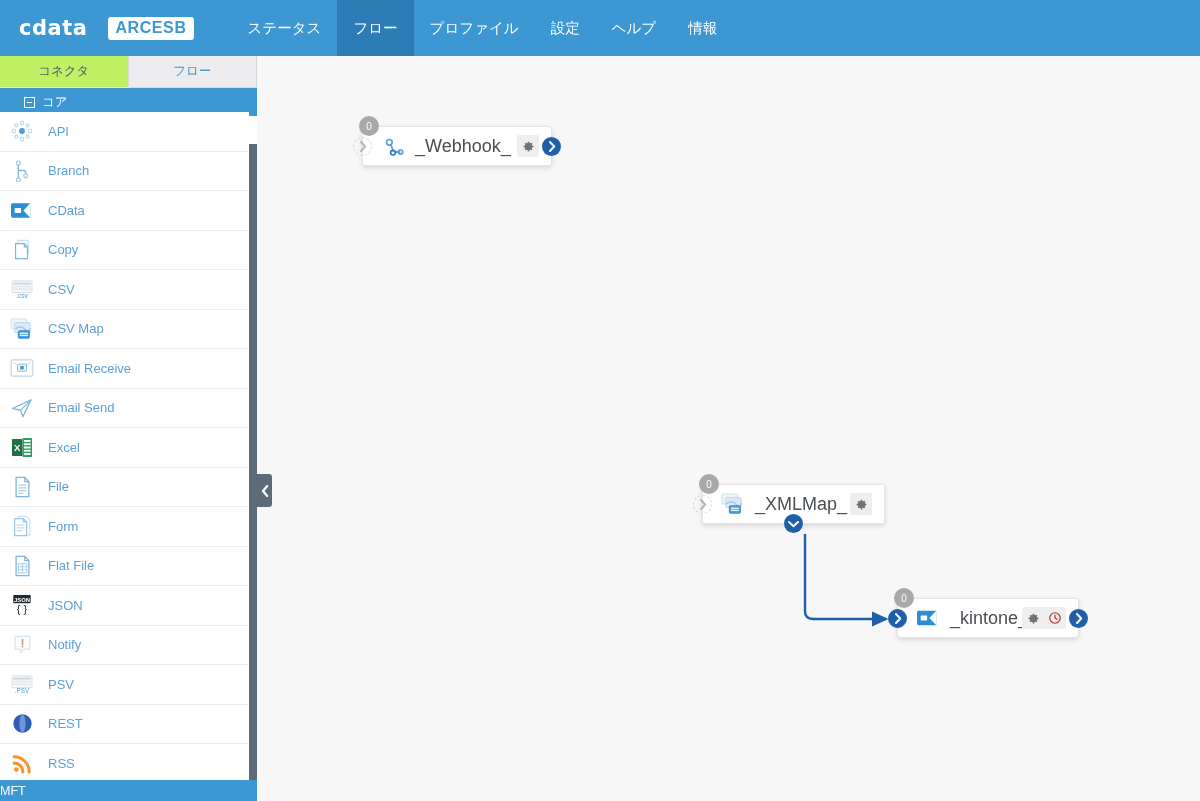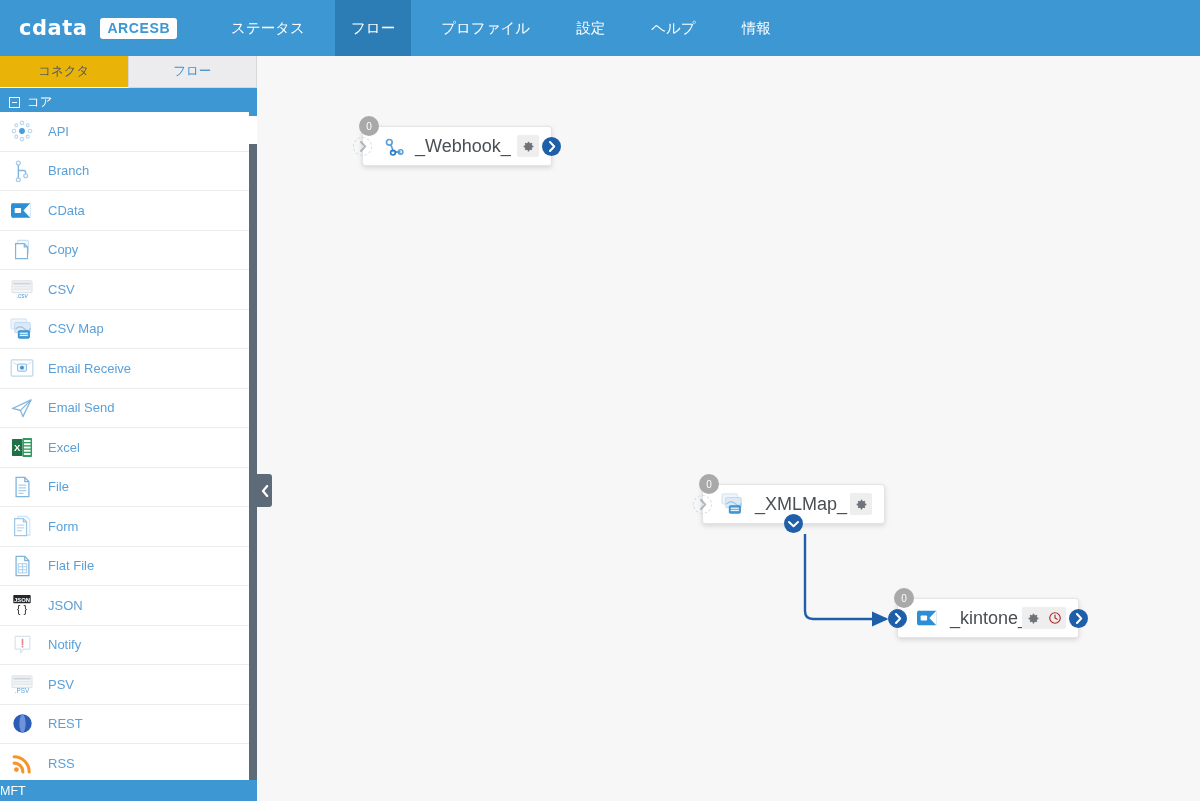--- a/index.html
+++ b/index.html
@@ -22,28 +22,28 @@
     display: flex; align-items: center;
     padding-left: 19px; padding-right: 16px;
   }
   .logo-cdata {
     font-family: "DejaVu Sans", sans-serif;
     font-size: 21px; font-weight: 700;
     color: #ffffff; letter-spacing: 0.5px;
   }
   .logo-badge {
     background: #ffffff; color: #3c97d3;
-    font-size: 14px; font-weight: 700;
+    font-size: 16px; font-weight: 700;
     letter-spacing: 0.6px;
     padding: 2px 7px 3px 7px;
     border-radius: 3px;
-    margin-left: 13px;
+    margin-left: 21px;
     font-family: "Liberation Sans", sans-serif;
   }
-  .nav-items { display: flex; align-items: stretch; margin-left: 22px; gap: 14px; }
+  .nav-items { display: flex; align-items: stretch; margin-left: 22px; }
   .nav-item {
     display: flex; align-items: center;
     padding: 0 16px;
     color: #ffffff; font-size: 14.5px;
     cursor: pointer;
     white-space: nowrap;
   }
   .nav-item.active { background: #2c7db5; }
 
   
@@ -59,33 +59,33 @@
     border-bottom: 1px solid #d6d8da;
   }
   .side-tab {
     flex: 1 1 50%;
     display: flex; align-items: center; justify-content: center;
     font-size: 12.5px;
     cursor: pointer;
     border-right: 1px solid #d6d8da;
   }
   .side-tab.active {
-    background: #eab308; color: #555a5e;
+    background: #bef264; color: #555a5e;
     border-bottom: 1px solid #ffffff;
     margin-bottom: -1px;
   }
   .side-tab.inactive { background: #ececee; color: #3f93cf; }
 
   .group-header {
     height: 28px;
     background: #3c97d3;
     color: #ffffff;
     font-size: 12.5px;
     display: flex; align-items: center;
-    padding-left: 9px;
+    padding-left: 24px;
     cursor: pointer;
   }
   .group-header .tog {
     display: inline-block;
     width: 11px; height: 11px;
     border: 1px solid #ffffff;
     position: relative;
     margin-right: 7px;
     flex: 0 0 auto;
   }

